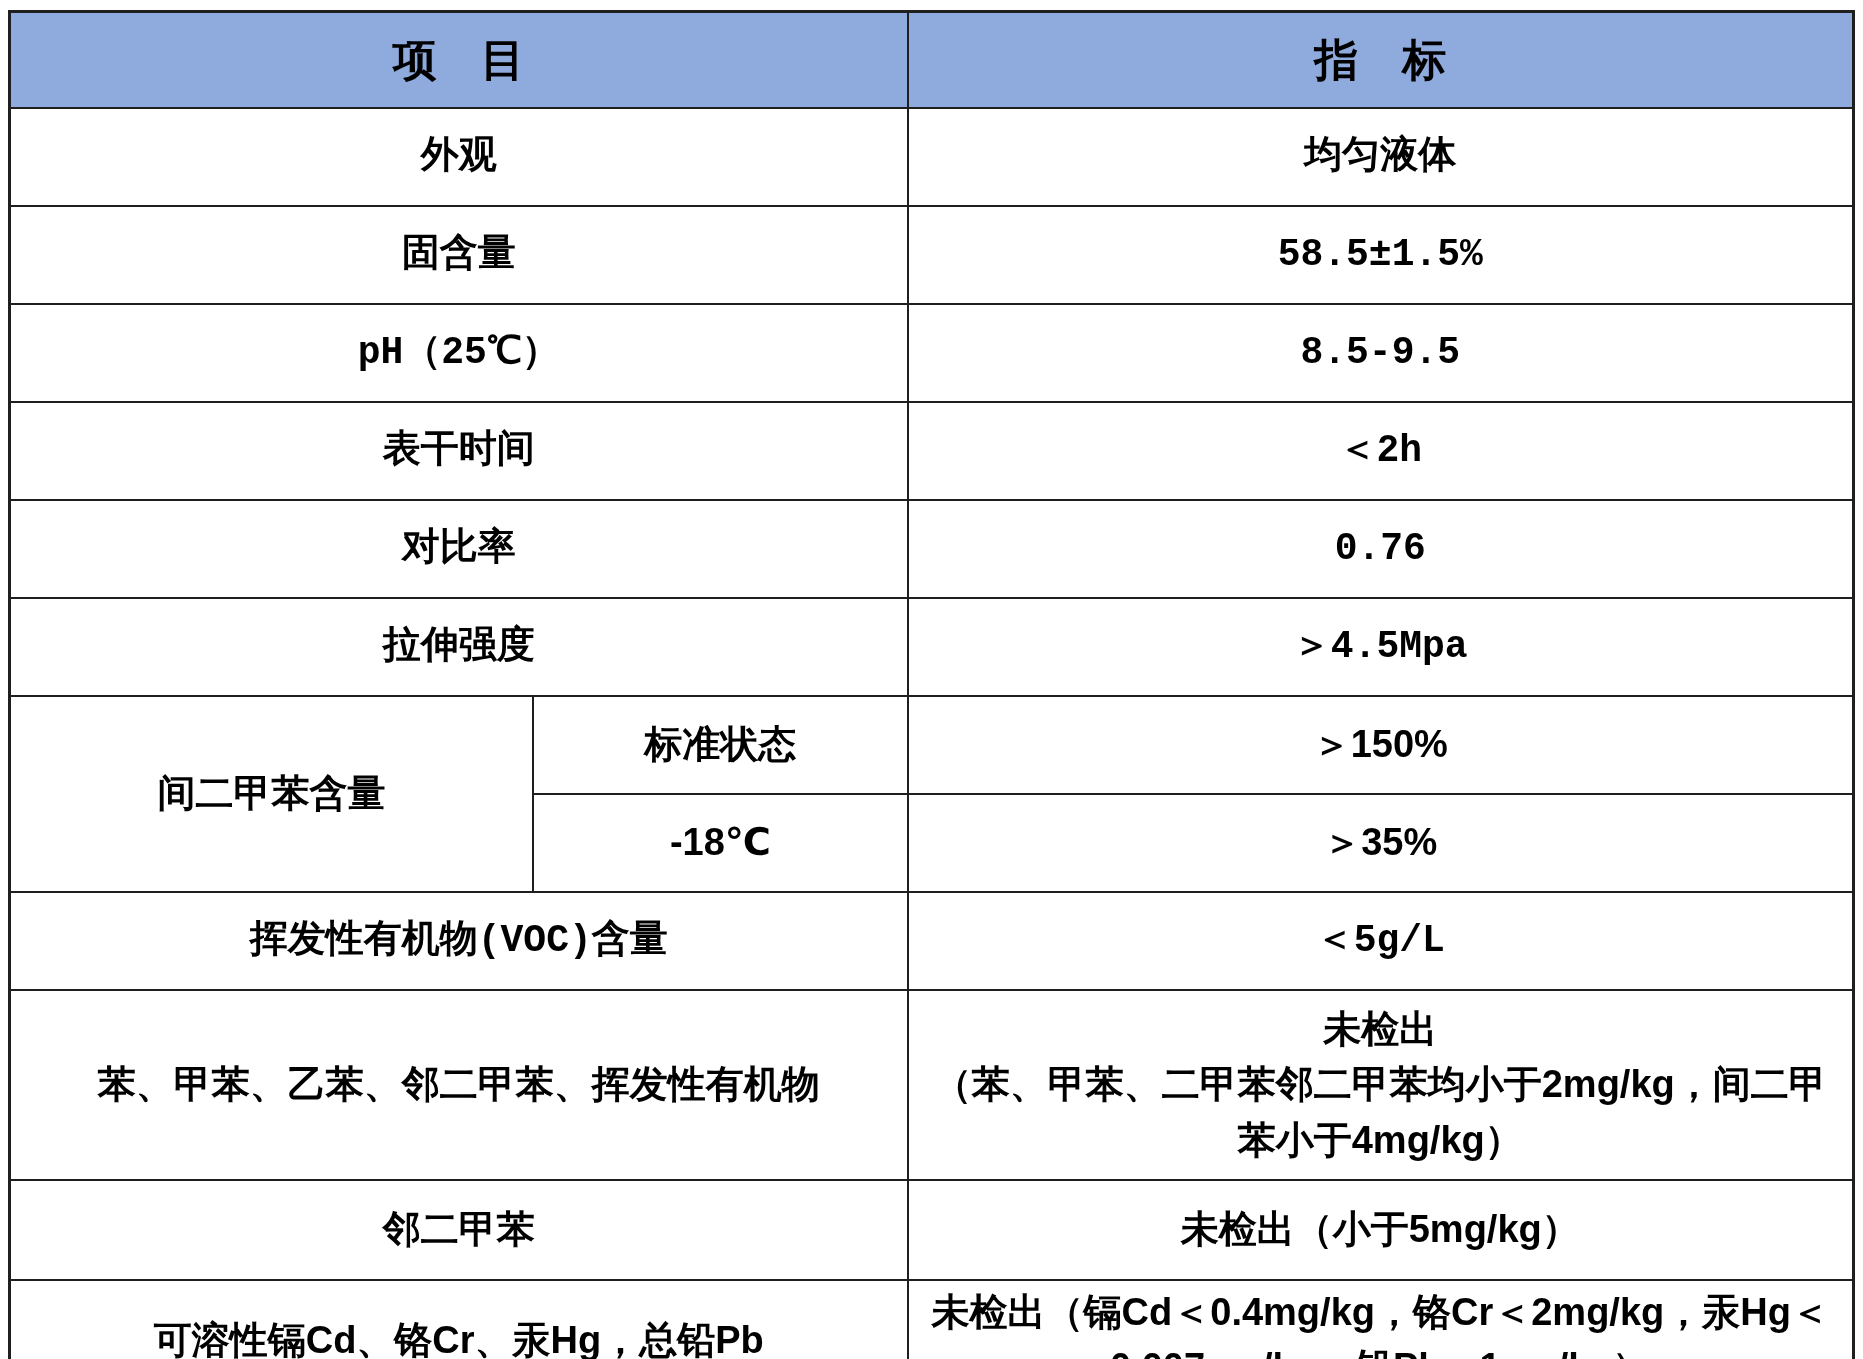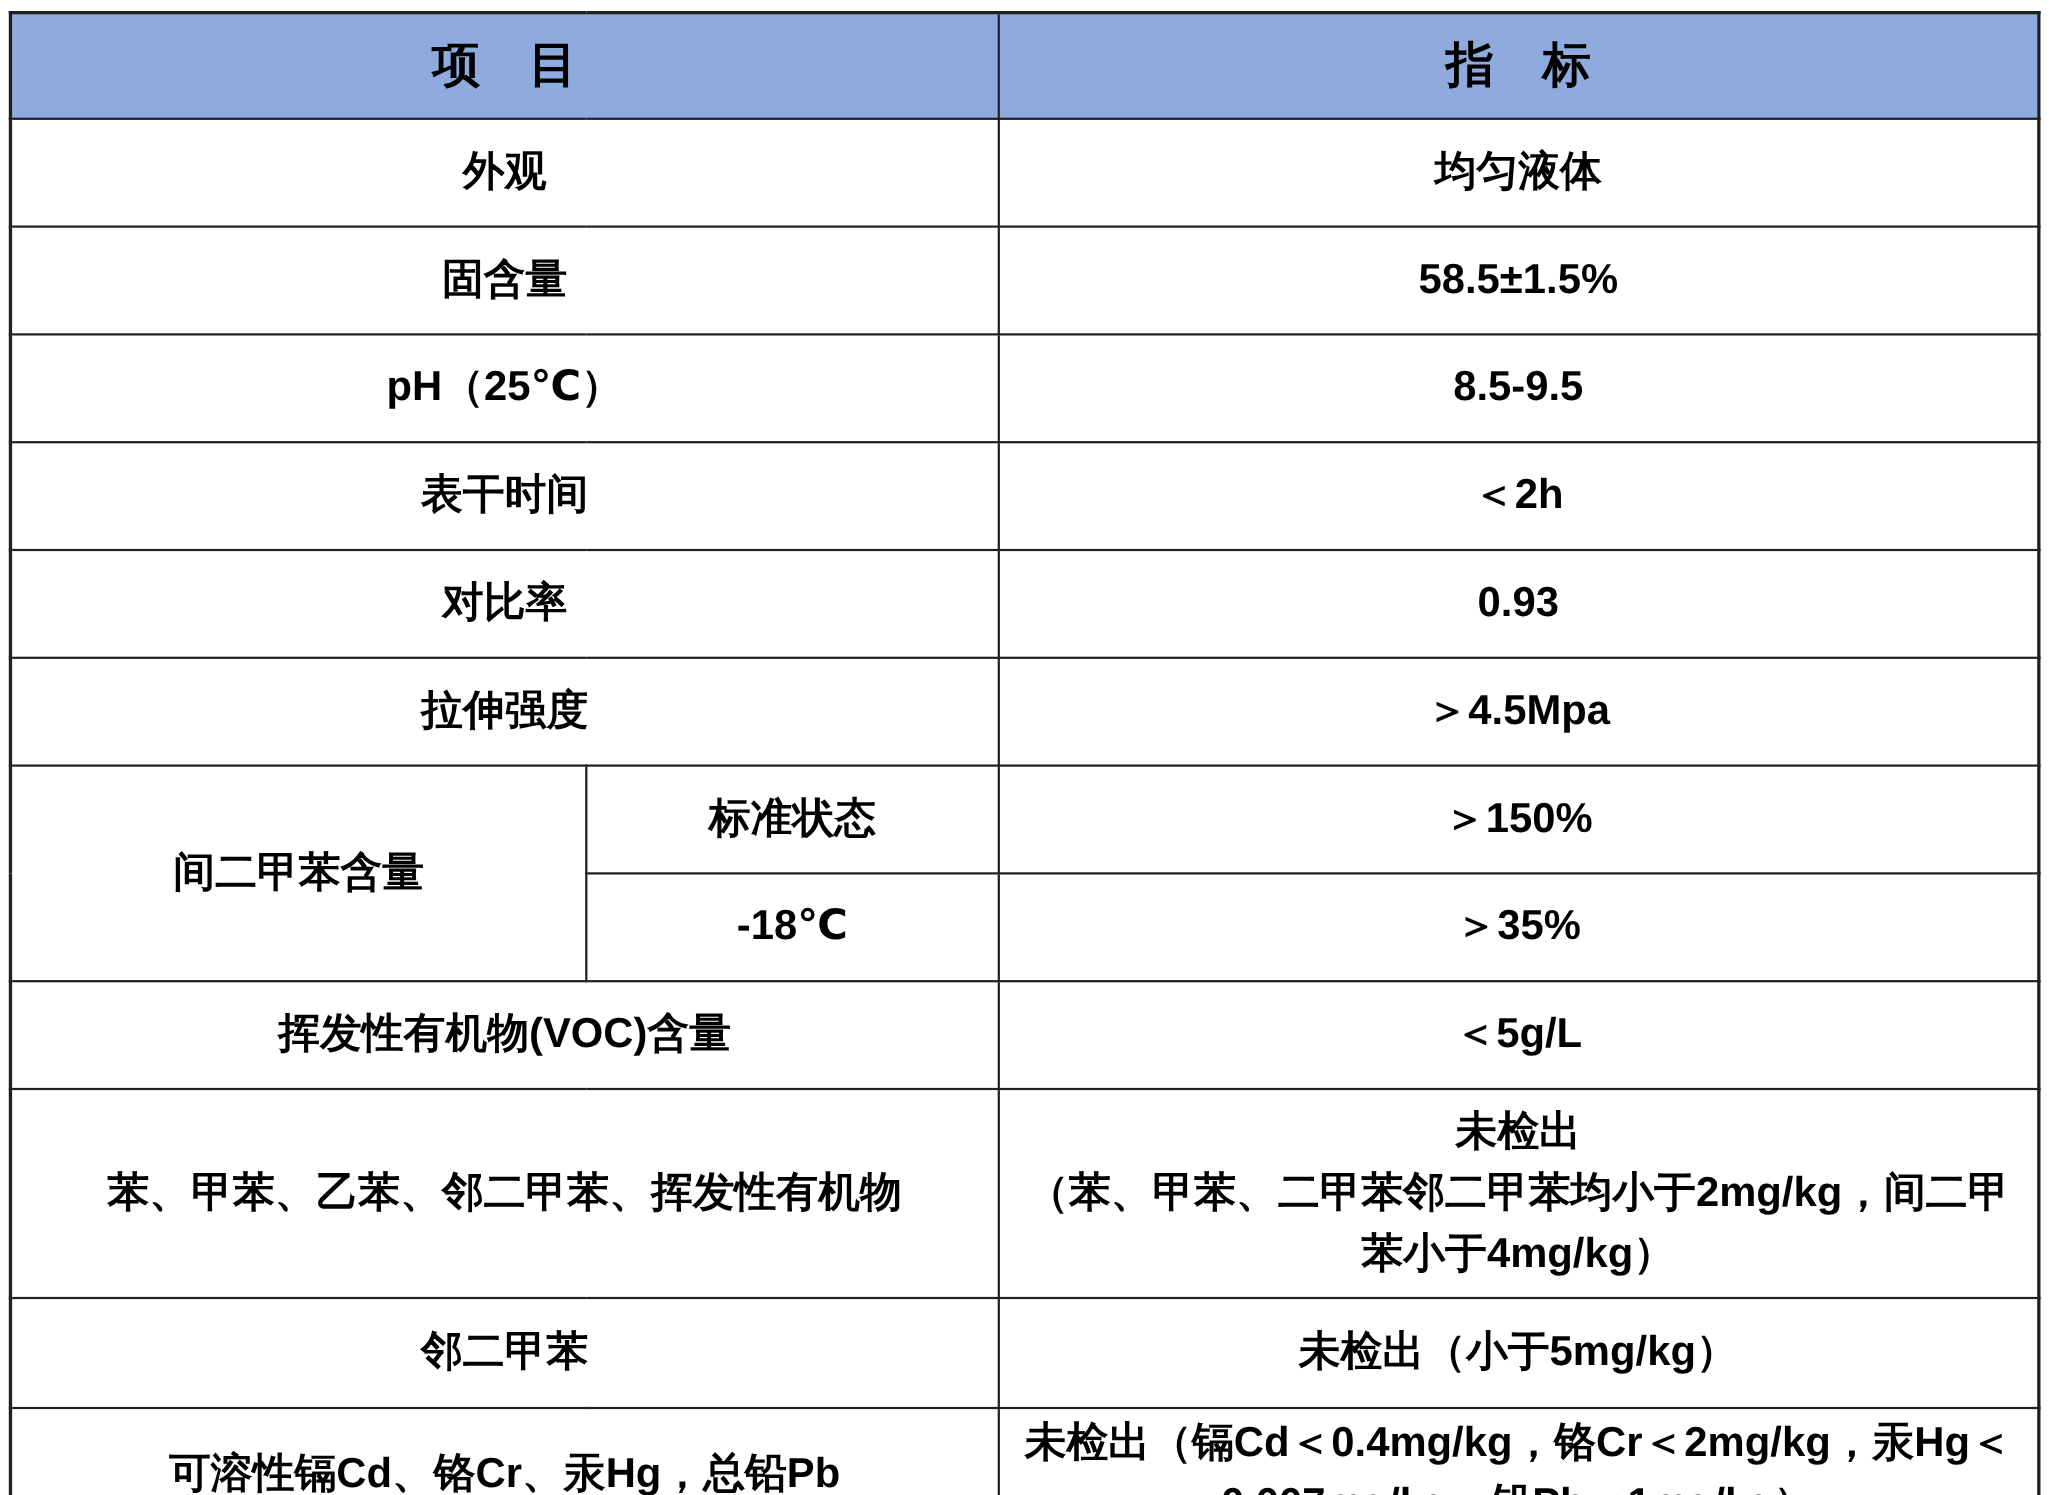--- a/index.html
+++ b/index.html
@@ -31,21 +31,21 @@
     overflow: hidden;
   }
   .spec-table {
     border: 3px solid #1f1f1f;
   }
   tr.header-row td {
     background: #8FAADC;
     height: 86px;
     font-size: 44px;
   }
-  tr.row-std td   { height: 88px; }
+  tr.row-std td   { height: 88px; font-family: Liberation Mono, monospace; }
   tr.row-sub td   { height: 88px; }
   tr.row-tall td  { height: 180px; }
   tr.row-form td  { height: 90px; }
   tr.row-heavy td { height: 110px; }
   td.spec-multiline .line1 { display: block; }
   td.spec-multiline .line2 { display: block; }
 </style>
 </head>
 <body>
 
@@ -73,21 +73,21 @@
   <tr class="row-std">
     <td colspan="2">pH（25℃）</td>
     <td>8.5-9.5</td>
   </tr>
   <tr class="row-std">
     <td colspan="2">表干时间</td>
     <td>＜2h</td>
   </tr>
   <tr class="row-std">
     <td colspan="2">对比率</td>
-    <td>0.93</td>
+    <td>0.76</td>
   </tr>
   <tr class="row-std">
     <td colspan="2">拉伸强度</td>
     <td>＞4.5Mpa</td>
   </tr>
 
   <tr class="row-sub">
     <td rowspan="2">间二甲苯含量</td>
     <td>标准状态</td>
     <td>＞150%</td>

